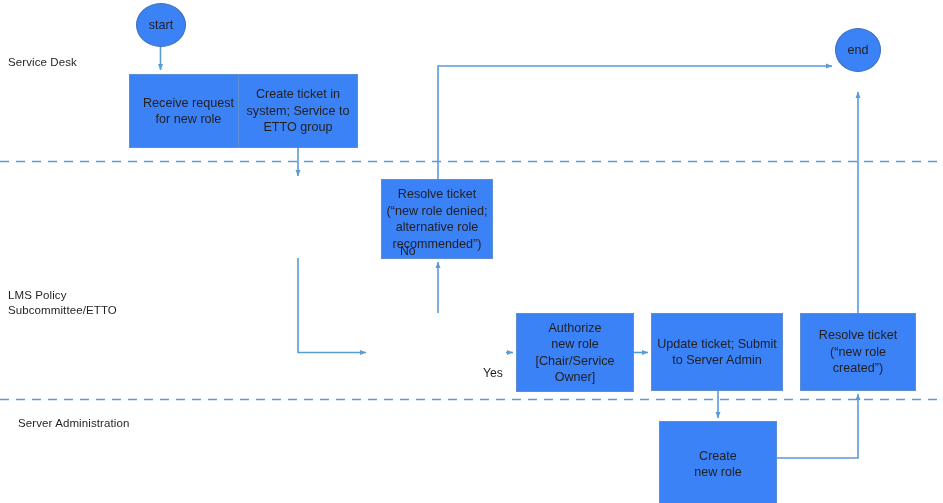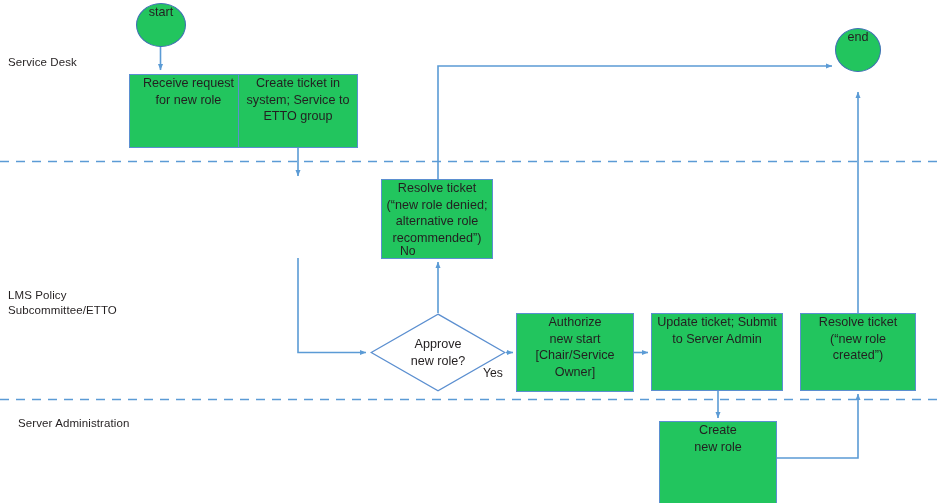--- a/index.html
+++ b/index.html
@@ -31,27 +31,27 @@
     font-size: 11.5px;
     color: #231f20;
     line-height: 15px;
     letter-spacing: 0.1px;
     white-space: pre-line;
   }
   .node {
     position: absolute;
     box-sizing: border-box;
     display: flex;
-    align-items: flex-start;
+    align-items: center;
     justify-content: center;
     text-align: center;
     color: #231f20;
     font-size: 12.6px;
     line-height: 16.5px;
-    background: #22c55e;
+    background: #3b82f6;
     z-index: 2;
   }
   .node.box {
     border: 1.3px solid #5b8fd0;
   }
   .node.terminator {
     border: 1.3px solid #3f6fb5;
     border-radius: 50%;
     font-size: 12.6px;
   }
@@ -133,33 +133,24 @@
   </div>
 
 
   <div class="node box" style="left:381px; top:179px; width:112px; height:80px;">
     <span class="node-label">Resolve ticket
 (“new role denied;
 alternative role
 recommended”)</span>
   </div>
 
-  <div style="position:absolute; left:370px; top:313px; width:136px; height:79px; z-index:2;">
-    <svg width="136" height="79" viewBox="0 0 136 79" style="position:absolute; left:0; top:0;">
-      <polygon points="68,1.2 134.8,39.5 68,77.8 1.2,39.5" fill="#ffffff" stroke="#5b8fd0" stroke-width="1.4"></polygon>
-    </svg>
-    <div style="position:absolute; left:0; top:0; width:136px; height:79px; display:flex;
-                align-items:center; justify-content:center; text-align:center;
-                font-size:12.6px; line-height:16.5px; color:#231f20; white-space:pre-line;">Approve
-new role?</div>
-  </div>
 
   <div class="node box" style="left:516px; top:313px; width:118px; height:79px;">
     <span class="node-label">Authorize
-new start
+new role
 [Chair/Service
 Owner]</span>
   </div>
 
   <div class="node box" style="left:651px; top:313px; width:132px; height:78px;">
     <span class="node-label">Update ticket; Submit
 to Server Admin</span>
   </div>
 
   <div class="node box" style="left:800px; top:313px; width:116px; height:78px;">

